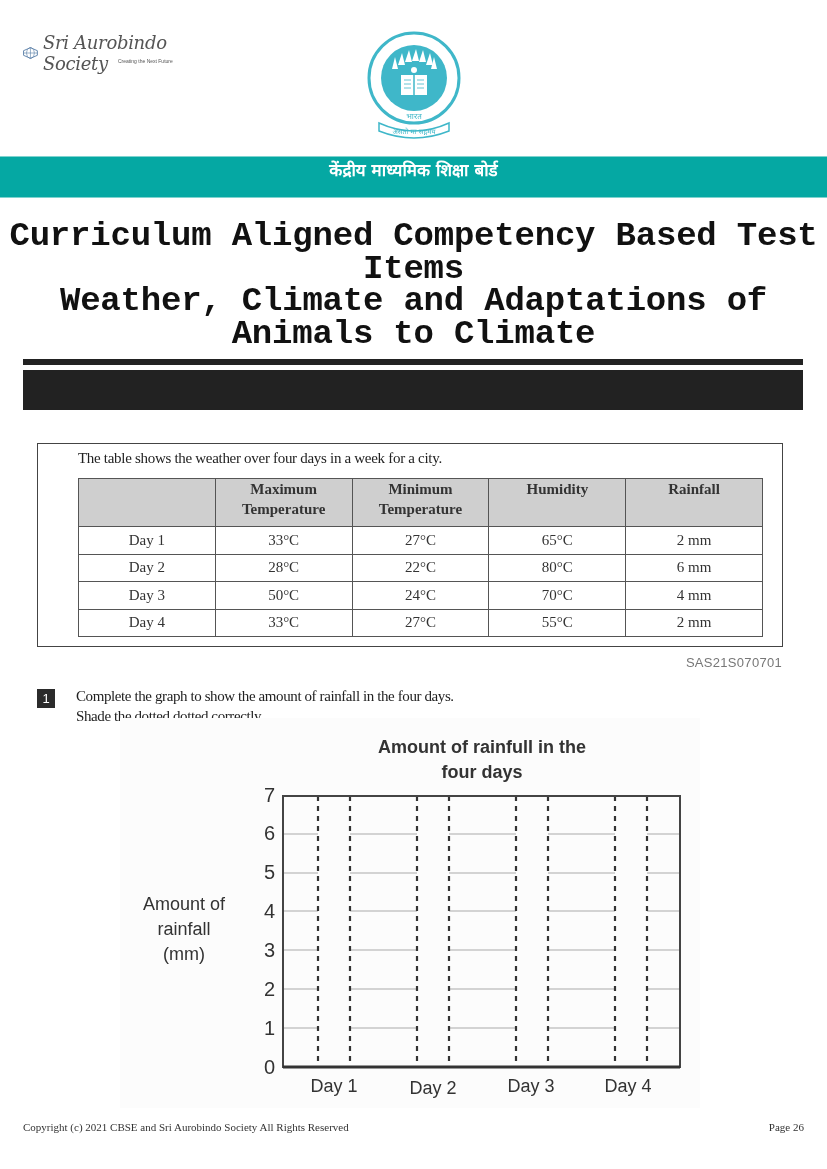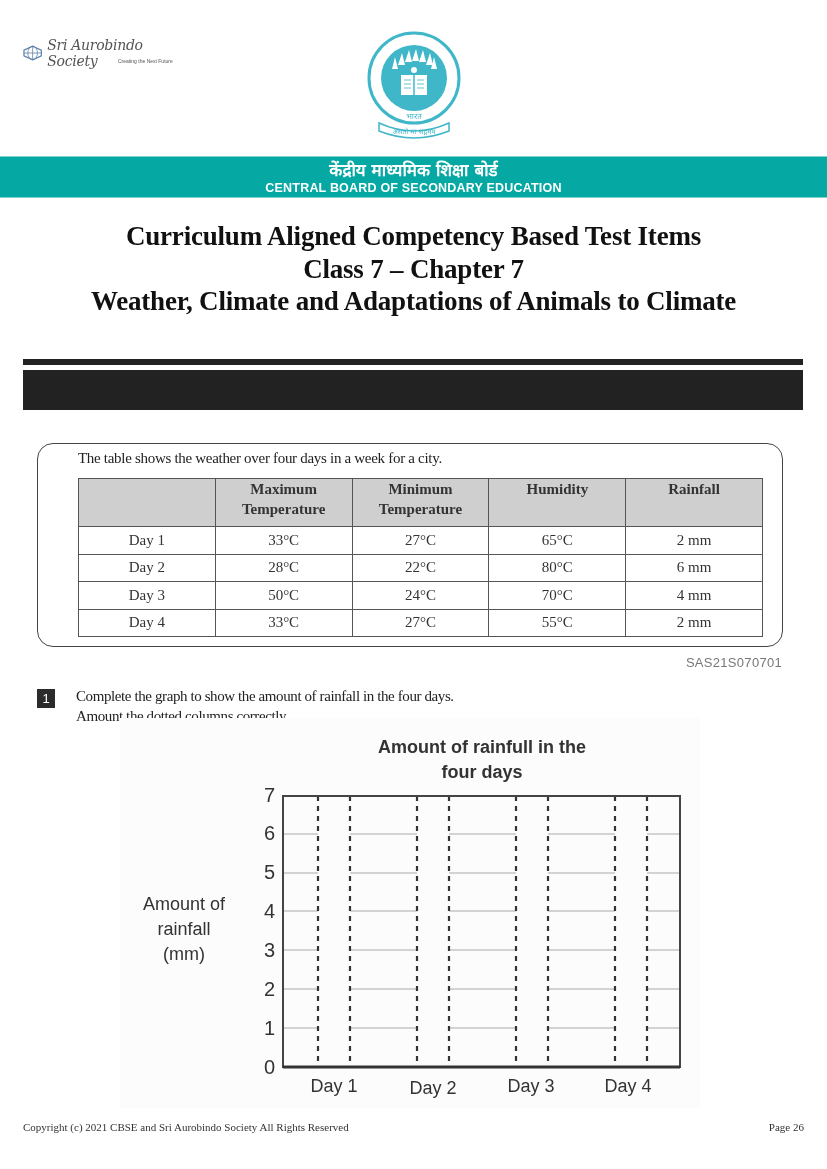--- a/index.html
+++ b/index.html
@@ -1,36 +1,36 @@
 <!DOCTYPE html>
 <html><head>
 <meta charset="utf-8">
 <style>
   * { box-sizing: border-box; margin: 0; padding: 0; }
   html, body { width: 827px; height: 1169px; background: #ffffff; overflow: hidden; }
   body { position: relative; font-family: "DejaVu Serif", serif; color: #222; }
 
   .sas-logo { position: absolute; left: 22px; top: 38px; width: 170px; height: 30px; display: flex; align-items: center; gap: 4px; }
   .sas-logo .globe { width: 22px; height: 16px; }
-  .sas-logo .name { font-family: "DejaVu Serif", serif; font-style: italic; font-size: 14px; color: #555; letter-spacing: -0.3px; }
+  .sas-logo .name { font-family: "DejaVu Serif", serif; font-style: italic; font-size: 18px; color: #555; letter-spacing: -0.3px; }
   .sas-logo .tag { position: absolute; left: 96px; top: 20px; font-family: "Liberation Sans", sans-serif; font-size: 5px; color: #555; }
 
   .cbse-emblem { position: absolute; left: 365px; top: 31px; width: 98px; height: 110px; }
 
   .teal-band { position: absolute; left: 0; top: 156px; width: 827px; height: 42px; background: #05a8a3; border-top: 1px solid #7fd3cf; border-bottom: 1px solid #7fd3cf; text-align: center; color: #fff; }
   .teal-band .hindi { font-family: "DejaVu Sans", sans-serif; font-size: 17px; line-height: 22px; padding-top: 2px; font-weight: bold; }
   .teal-band .eng { font-family: "Liberation Sans", sans-serif; font-weight: bold; font-size: 12.5px; letter-spacing: 0.2px; line-height: 14px; }
 
   .titles { position: absolute; left: 0; top: 220px; width: 827px; text-align: center; font-family: "Liberation Serif", serif; font-weight: bold; color: #111; }
-  .titles div { font-size: 27px; line-height: 32.5px; letter-spacing: -0.2px; }
+  .titles div { font-size: 34px; line-height: 32.5px; letter-spacing: -0.2px; font-family: Liberation Mono, monospace; }
 
   .rule-thin { position: absolute; left: 23px; top: 359px; width: 780px; height: 6px; background: #222; }
   .rule-thick { position: absolute; left: 23px; top: 370px; width: 780px; height: 40px; background: #222; }
 
-  .table-box { position: absolute; left: 37px; top: 443px; width: 746px; height: 204px; border: 1.5px solid #444; border-radius: 16px; }
+  .table-box { position: absolute; left: 37px; top: 443px; width: 746px; height: 204px; border: 1.5px solid #444; border-radius: 0; }
   .table-caption { position: absolute; left: 40px; top: 6px; font-family: "Liberation Serif", serif; font-size: 15px; color: #222; letter-spacing: -0.3px; }
   table.weather { position: absolute; left: 40px; top: 34px; width: 685px; border-collapse: collapse; font-family: "Liberation Serif", serif; font-size: 15px; color: #333; }
   table.weather th { background: #cfcfcf; font-weight: bold; height: 48px; border: 1px solid #555; vertical-align: top; padding-top: 0; line-height: 20px; color: #333; }
   table.weather td { height: 27.5px; border: 1px solid #555; text-align: center; }
   table.weather th, table.weather td { width: 137px; }
 
   .item-code { position: absolute; right: 45px; top: 655px; font-family: "Liberation Sans", sans-serif; font-size: 13px; color: #777; letter-spacing: 0.3px; }
 
   .qnum { position: absolute; left: 37px; top: 689px; width: 18px; height: 19px; background: #2b2b2b; color: #fff; font-family: "Liberation Sans", sans-serif; font-size: 13px; text-align: center; line-height: 19px; }
   .qtext { position: absolute; left: 76px; top: 686px; font-family: "Liberation Serif", serif; font-size: 15px; color: #222; line-height: 20px; letter-spacing: -0.4px; }
@@ -79,26 +79,24 @@
       <line x1="52" y1="57" x2="59" y2="57"></line>
   </g>
   <circle cx="49" cy="39" r="3" fill="#fff"></circle>
   <text x="49" y="88" text-anchor="middle" font-size="8" fill="#3fb7c9">भारत</text>
   <path d="M14,92 Q49,108 84,92 L84,100 Q49,114 14,100 Z" fill="#fff" stroke="#3fb7c9" stroke-width="1.5"></path>
   <text x="49" y="103" text-anchor="middle" font-size="7" fill="#3fb7c9">असतो मा सद्गमय</text>
 </svg>
 
 <div class="teal-band">
   <div class="hindi">केंद्रीय माध्यमिक शिक्षा बोर्ड</div>
-  <div class="eng">CENTRAL BOARD OF SECONDARY EDUCATION</div>
 </div>
 
 <div class="titles">
   <div>Curriculum Aligned Competency Based Test Items</div>
-  <div>Class 7 – Chapter 7</div>
   <div>Weather, Climate and Adaptations of Animals to Climate</div>
 </div>
 
 <div class="rule-thin"></div>
 <div class="rule-thick"></div>
 
 <div class="table-box">
   <div class="table-caption">The table shows the weather over four days in a week for a city.</div>
   <table class="weather">
     <thead>
@@ -141,21 +139,21 @@
       </tr>
     </tbody>
   </table>
 </div>
 
 <div class="item-code">SAS21S070701</div>
 
 <div class="qnum">1</div>
 <div class="qtext">
   <div>Complete the graph to show the amount of rainfall in the four days.</div>
-  <div>Amount the dotted columns correctly.</div>
+  <div>Shade the dotted dotted correctly.</div>
 </div>
 
 <div class="chart">
   <svg viewBox="0 0 580 390">
     <text x="362" y="35" text-anchor="middle" font-size="18" font-weight="bold">Amount of rainfull in the</text>
     <text x="362" y="60" text-anchor="middle" font-size="18" font-weight="bold">four days</text>
 
     <text x="64" y="192" text-anchor="middle" font-size="18">Amount of</text>
     <text x="64" y="217" text-anchor="middle" font-size="18">rainfall</text>
     <text x="64" y="242" text-anchor="middle" font-size="18">(mm)</text>

